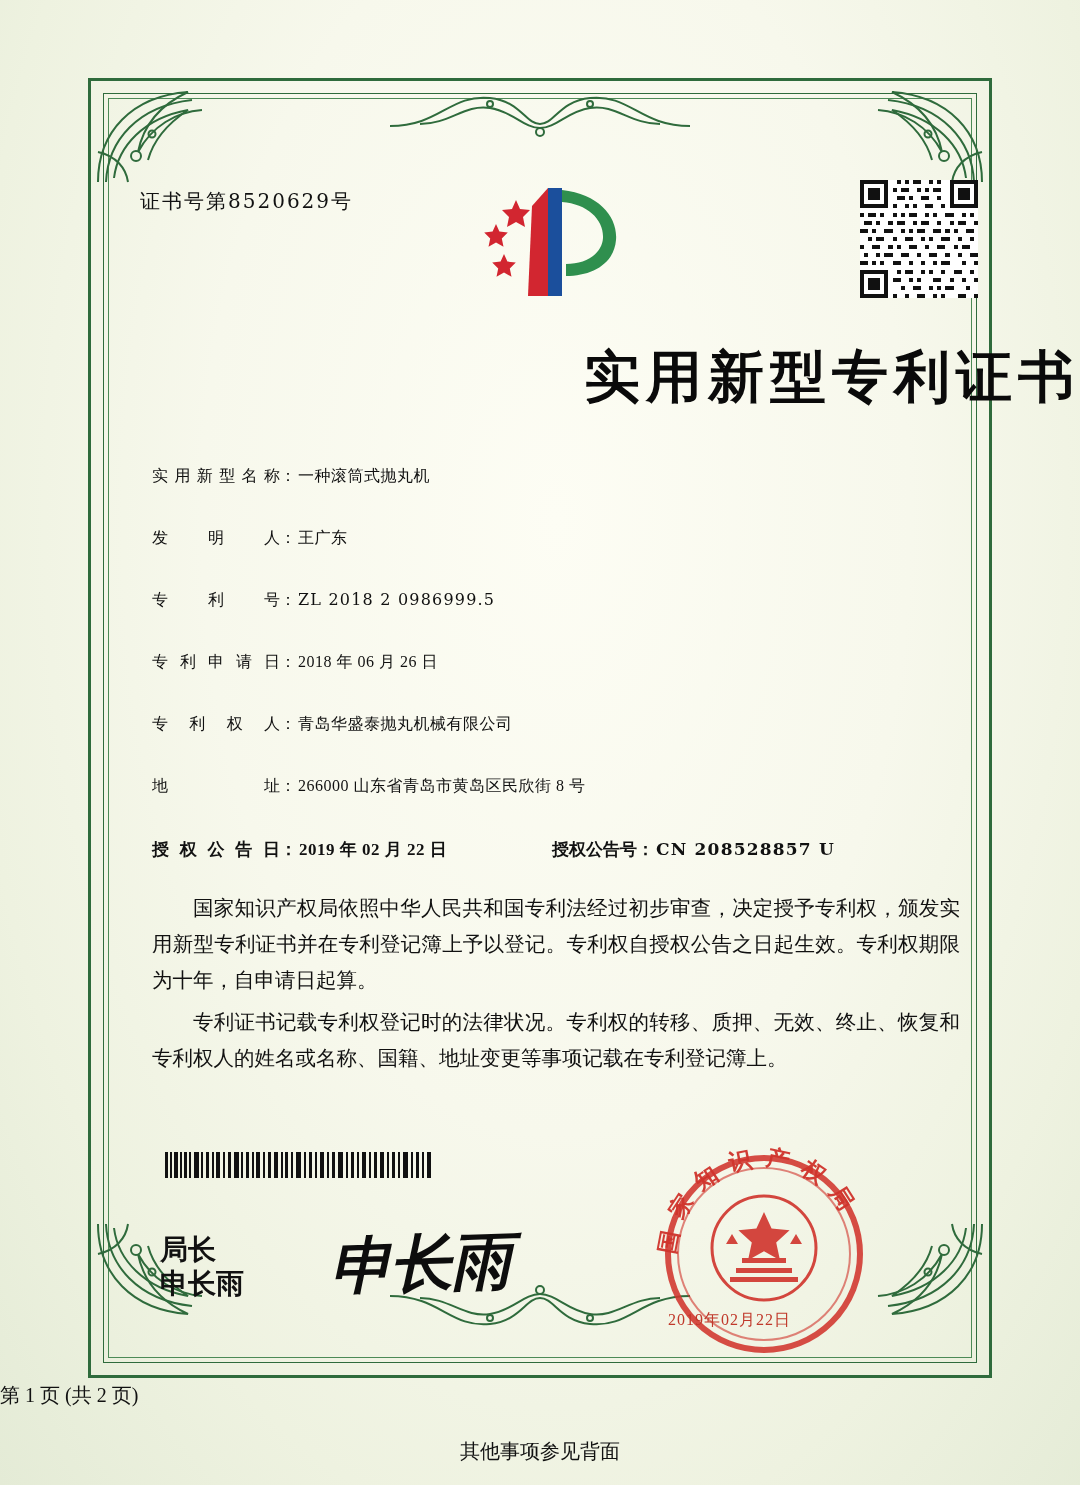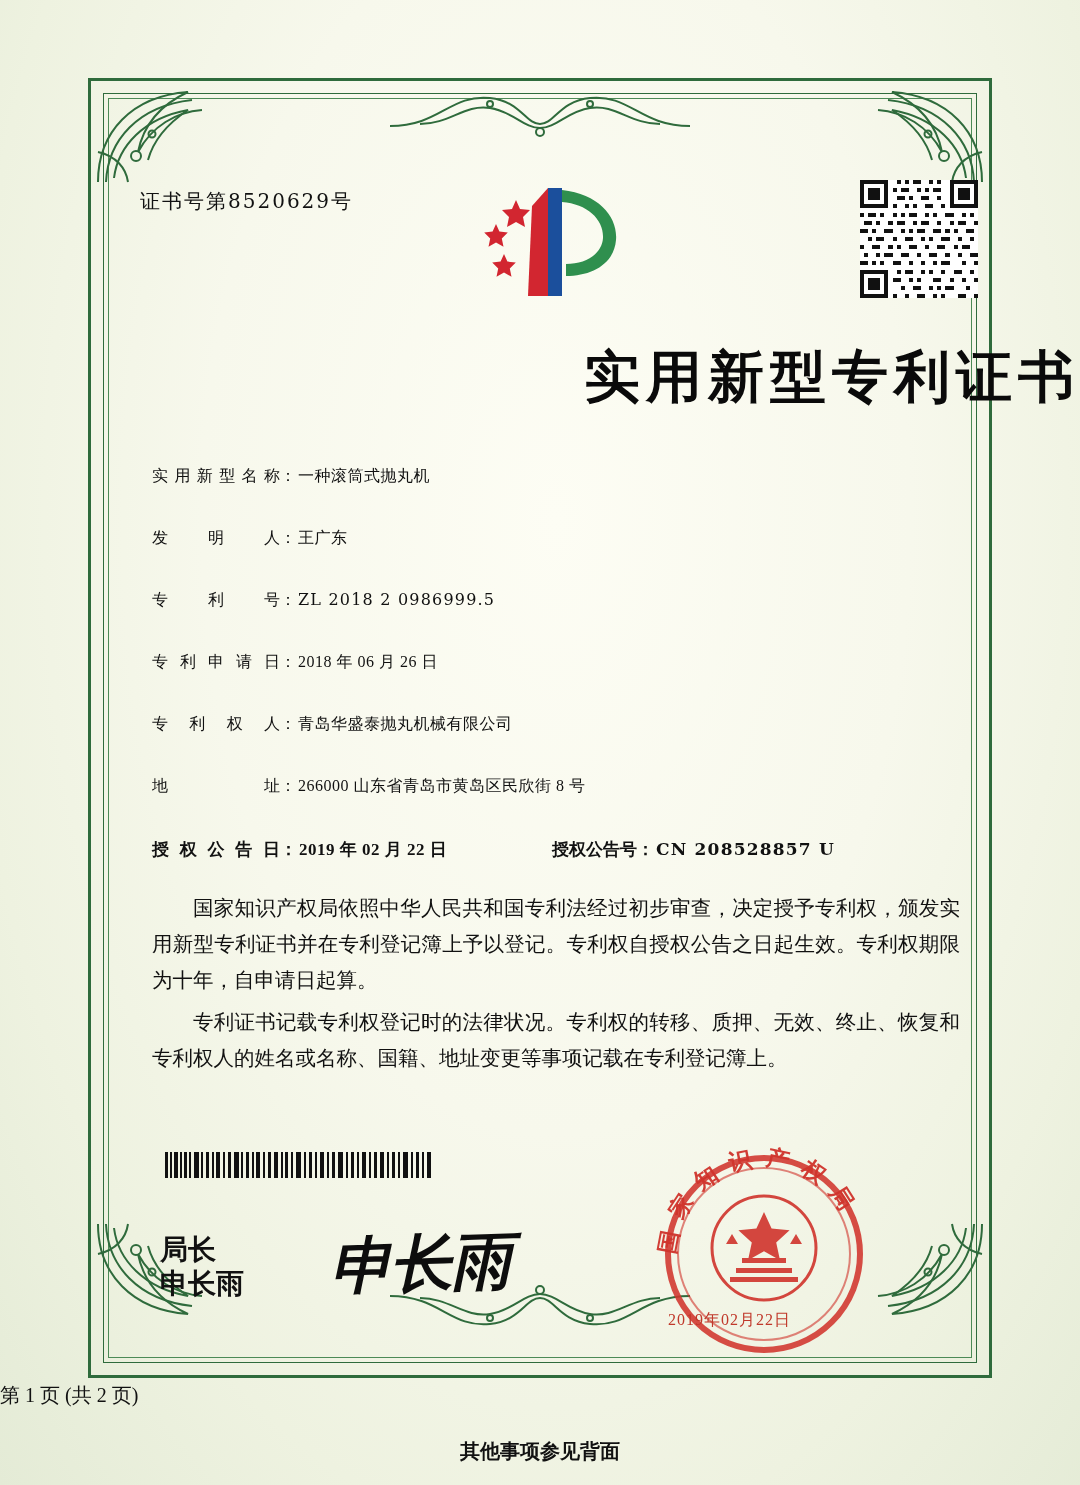--- a/index.html
+++ b/index.html
@@ -183,21 +183,21 @@
     font-size: 20px;
     color: #111;
   }
   .back-note {
     position: absolute;
     left: 0; top: 1438px;
     width: 1080px;
     text-align: center;
     font-size: 20px;
     color: #111;
-    font-weight: 700;
+    font-weight: 400;
   }
 </style>
 </head>
 <body>
 
 <div class="page">
 
   <div class="frame-outer"></div>
   <div class="frame-inner"></div>
   <div class="frame-inner2"></div>

